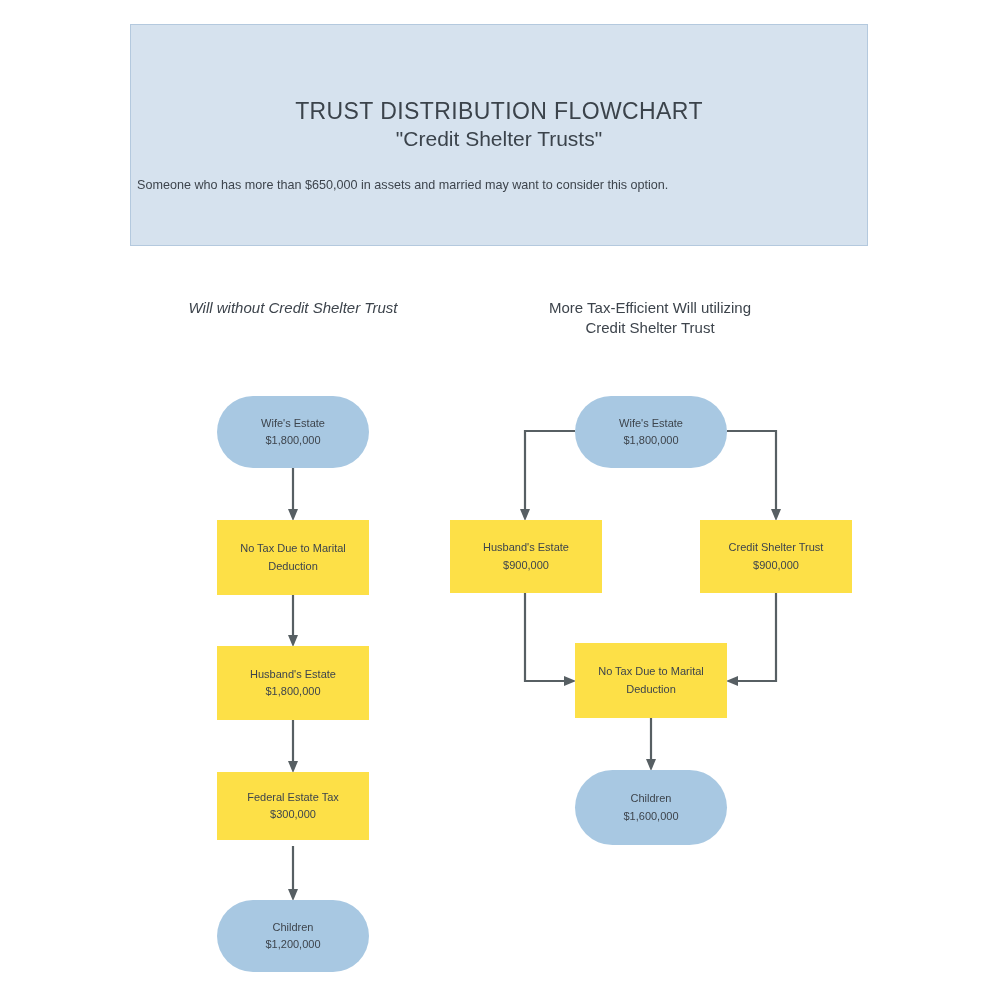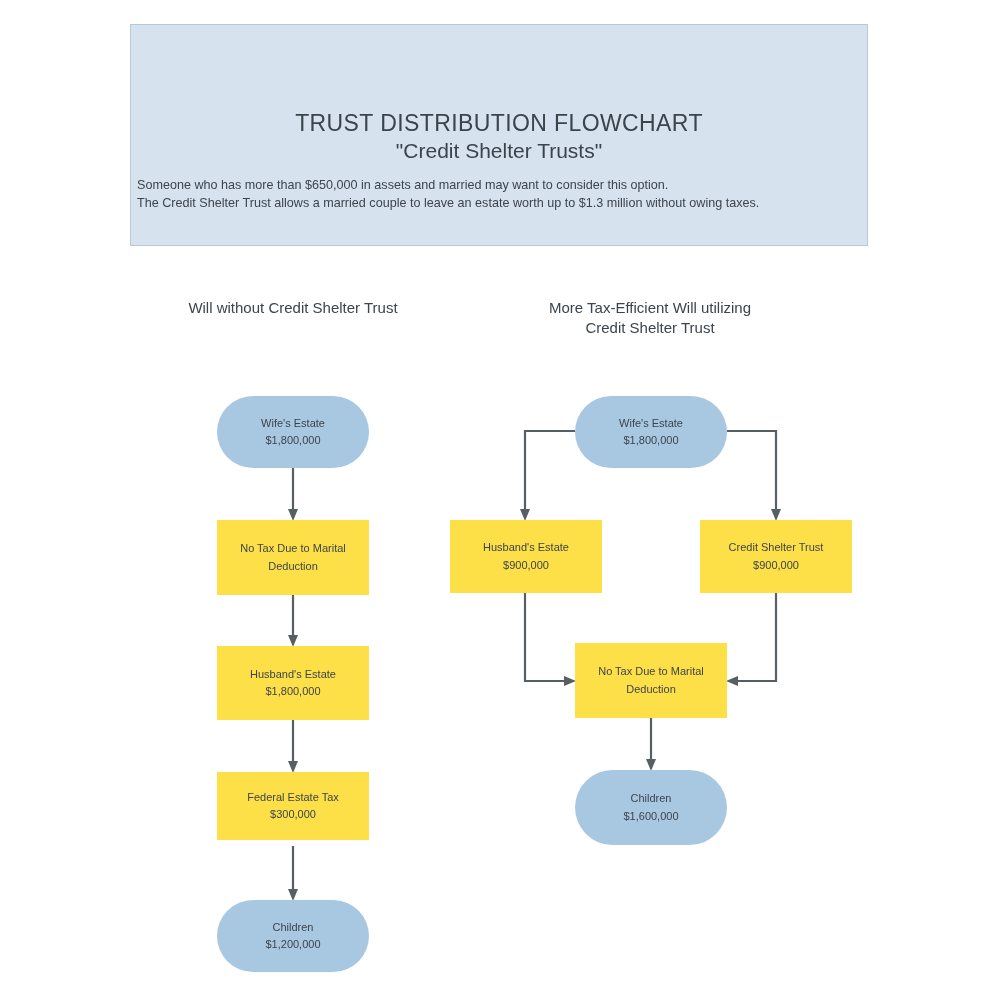--- a/index.html
+++ b/index.html
@@ -26,21 +26,20 @@
     background: #d6e2ee;
     border: 1px solid #b4c9de;
     box-sizing: border-box;
   }
   #banner-title-block {
     position: absolute;
     left: 0;
     top: 72px;
     width: 100%;
     text-align: center;
-    margin-top: 12px;
   }
   .banner-title-line1 {
     font-size: 23px;
     letter-spacing: 0.4px;
     color: #3b434b;
     line-height: 28px;
   }
   .banner-title-line2 {
     font-size: 21px;
     color: #3b434b;
@@ -64,20 +63,21 @@
     position: absolute;
     text-align: center;
     font-size: 15px;
     line-height: 20px;
     color: #3d444c;
   }
   #column-heading-left {
     left: 143px;
     top: 298px;
     width: 300px;
+    font-style: italic;
   }
   #column-heading-right {
     left: 500px;
     top: 298px;
     width: 300px;
   }
 
   
   #flow-canvas {
     position: absolute;
@@ -133,21 +133,20 @@
 </head>
 <body>
 
 <div id="header-banner">
   <div id="banner-title-block">
     <div class="banner-title-line1">TRUST DISTRIBUTION FLOWCHART</div>
     <div class="banner-title-line2">"Credit Shelter Trusts"</div>
   </div>
   <div id="banner-body">
     <div class="banner-body-line">Someone who has more than $650,000 in assets and married may want to consider this option.</div>
-    <div class="banner-body-line">The Credit Shelter Trust allows a married couple to leave an estate worth up to $1.3 million without owing taxes.</div>
   </div>
 </div>
 
 <div class="column-heading" id="column-heading-left">
   <span>Will without Credit Shelter Trust</span>
 </div>
 <div class="column-heading" id="column-heading-right">
   <span class="node-line">More Tax-Efficient Will utilizing</span>
   <span class="node-line">Credit Shelter Trust</span>
 </div>

